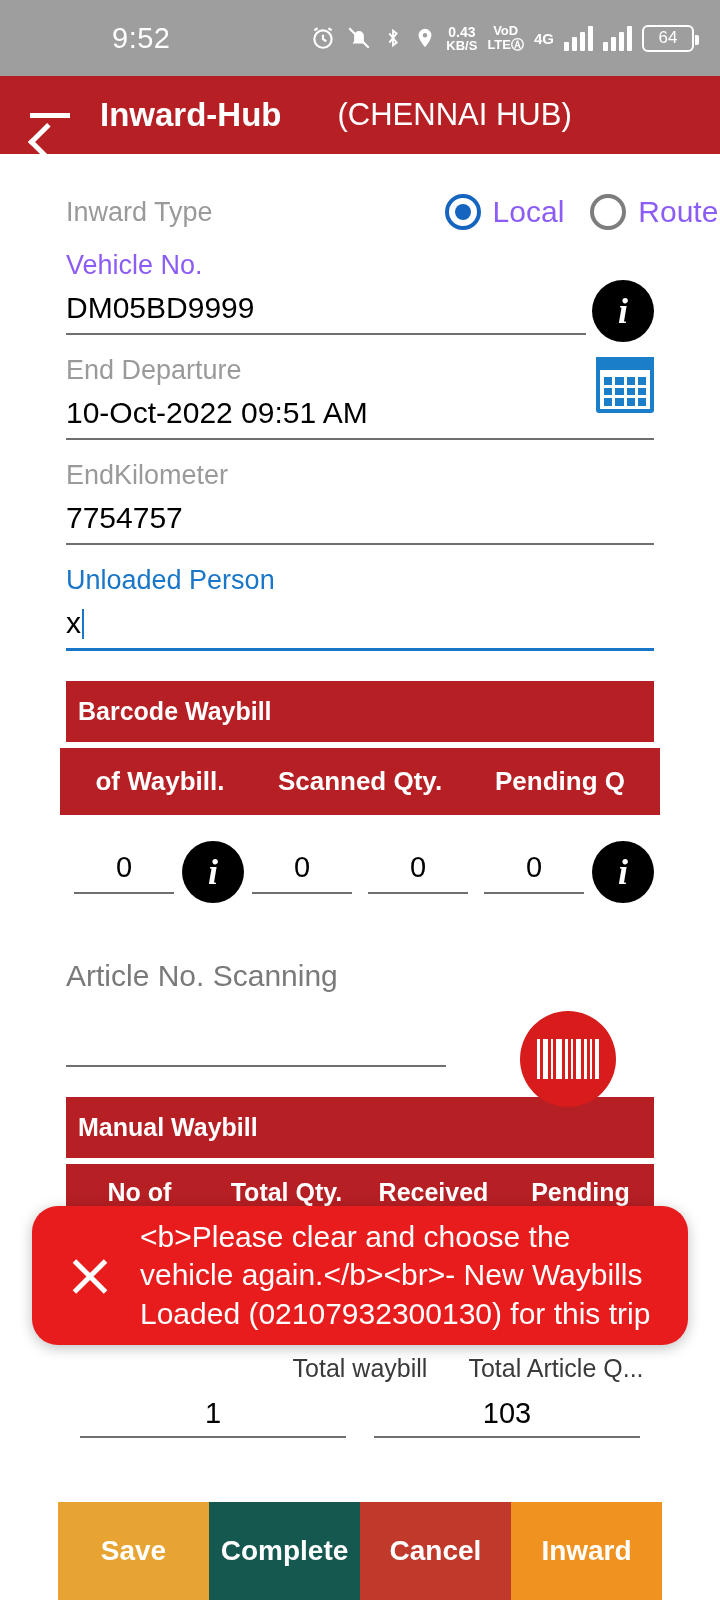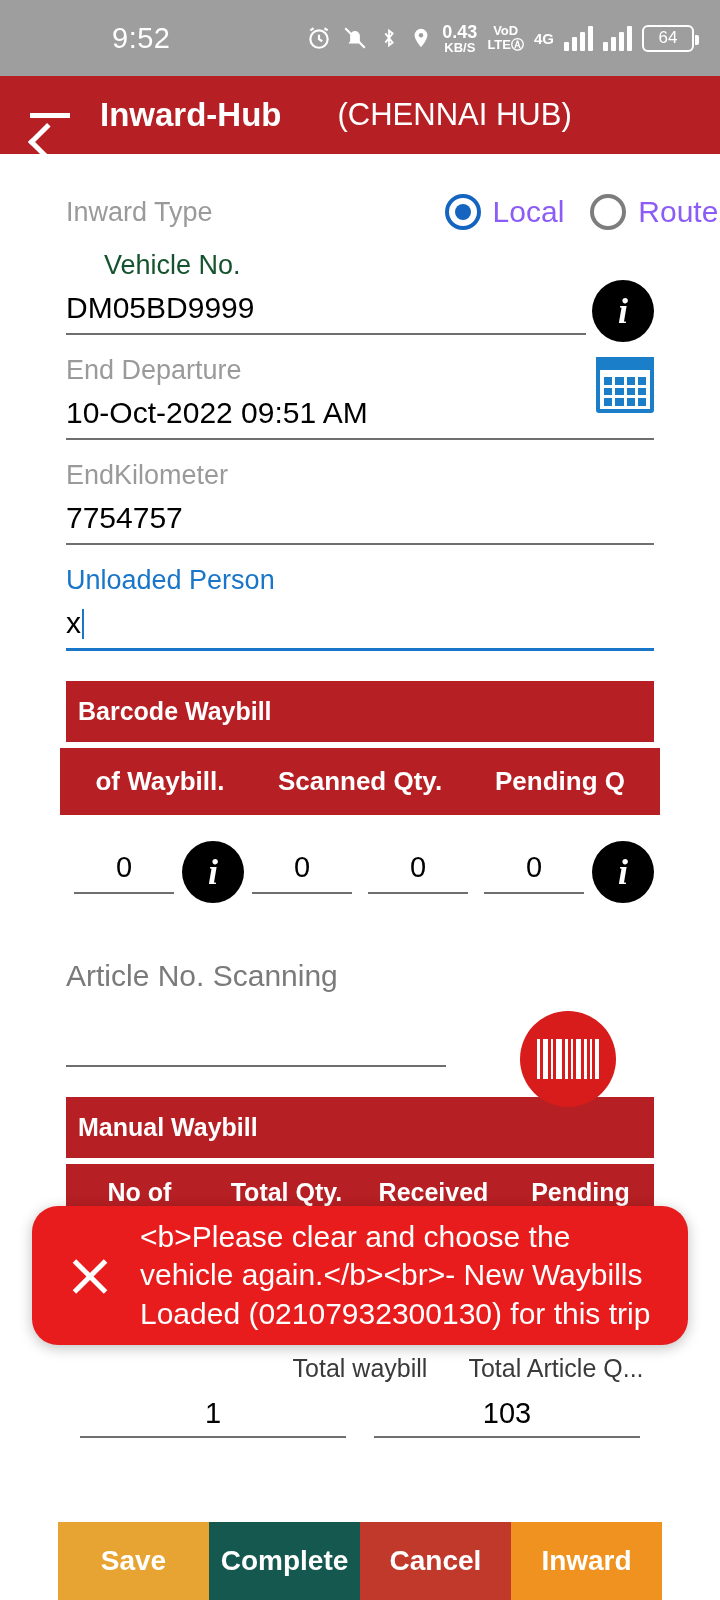--- a/index.html
+++ b/index.html
@@ -16,21 +16,21 @@
     height: 76px; background: #9e9e9e; color: #ffffff;
     display: flex; align-items: center; padding: 0 26px;
     font-size: 27px;
   }
   .statusbar .time { margin-left: 86px; font-size: 29px; letter-spacing: .5px; }
   .statusbar .sb-right {
     margin-left: auto; display: flex; align-items: center; gap: 10px;
   }
   .sb-icon { display: inline-flex; align-items: center; justify-content: center; }
   .sb-kbs { display: flex; flex-direction: column; align-items: center; line-height: 1; }
-  .sb-kbs .v { font-size: 18px; font-weight: bold; }
+  .sb-kbs .v { font-size: 14px; font-weight: bold; }
   .sb-kbs .u { font-size: 13px; font-weight: bold; }
   .sb-volte { display: flex; flex-direction: column; align-items: center; line-height: 1.05; }
   .sb-volte .a { font-size: 13px; font-weight: bold; }
   .sb-volte .b { font-size: 13px; font-weight: bold; }
   .sb-4g { font-size: 15px; font-weight: bold; }
   .bars { display: flex; align-items: flex-end; gap: 3px; height: 26px; }
   .bars i { width: 5px; background: #fff; display: block; border-radius: 1px; }
   .bars i:nth-child(1){ height: 9px; }
   .bars i:nth-child(2){ height: 14px; }
   .bars i:nth-child(3){ height: 19px; }
@@ -58,21 +58,21 @@
     content: ""; position: absolute; left: 6px; top: 20px; width: 22px; height: 22px;
     border-left: 5px solid #fff; border-bottom: 5px solid #fff; transform: rotate(45deg);
     transform-origin: left bottom;
   }
   .appbar .title { font-size: 33px; font-weight: bold; }
   .appbar .hub { font-size: 31px; margin-left: 56px; }
 
   
   .form { padding: 26px 66px 0 66px; position: relative; }
   .lbl-gray { color: #9a9a9a; font-size: 27px; }
-  .lbl-dark { color: #14532d; font-size: 27px; margin-left: 38px; }
+  .lbl-dark { color: #8b5cf6; font-size: 27px; }
   .lbl-blue { color: #1976c8; font-size: 27px; }
 
   .inward-type-row { display: flex; align-items: center; padding-top: 14px; }
   .inward-type-row .lbl-gray { flex: 0 0 auto; }
   .radios { margin-left: 232px; display: flex; align-items: center; gap: 26px; }
   .radio { display: flex; align-items: center; gap: 12px; }
   .radio .circle {
     width: 36px; height: 36px; border-radius: 50%;
     border: 4px solid #7d7d7d; display: inline-block; position: relative;
   }
@@ -162,21 +162,21 @@
   }
   .toast .close { width: 56px; flex: 0 0 56px; position: relative; height: 56px; }
   .toast .close:before, .toast .close:after {
     content: ""; position: absolute; left: 6px; top: 26px; width: 44px; height: 5px; background: #fff;
   }
   .toast .close:before { transform: rotate(45deg); }
   .toast .close:after { transform: rotate(-45deg); }
   .toast .msg { color: #fff; font-size: 30px; line-height: 1.28; margin-left: 22px; }
 
   
-  .btnbar { position: absolute; left: 58px; right: 58px; bottom: 0px; display: flex; height: 78px; }
+  .btnbar { position: absolute; left: 58px; right: 58px; bottom: 0px; display: flex; height: 98px; }
   .btnbar button {
     flex: 1; border: none; color: #fff; font-size: 28px; font-weight: bold;
     font-family: "Liberation Sans", sans-serif; cursor: pointer;
   }
   .btn-save { background: #e8a433; }
   .btn-complete { background: #14584f; }
   .btn-cancel { background: #c0392b; }
   .btn-inward { background: #f0921f; }
 </style>
 </head>

